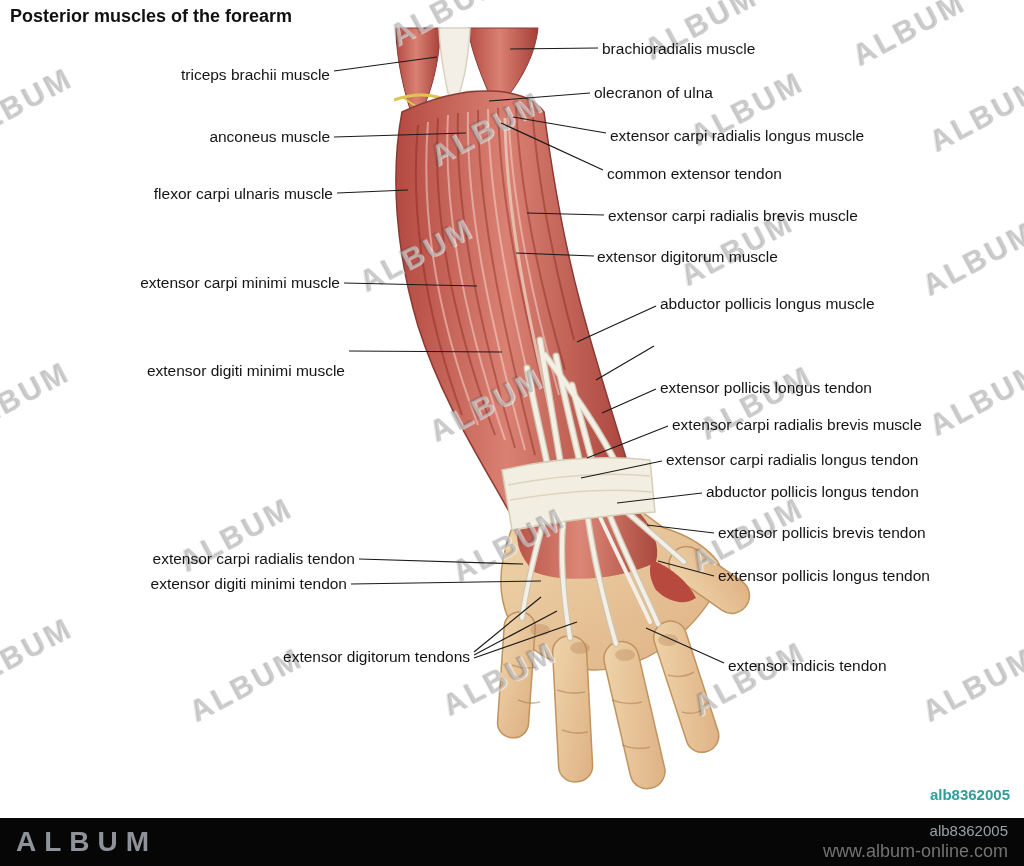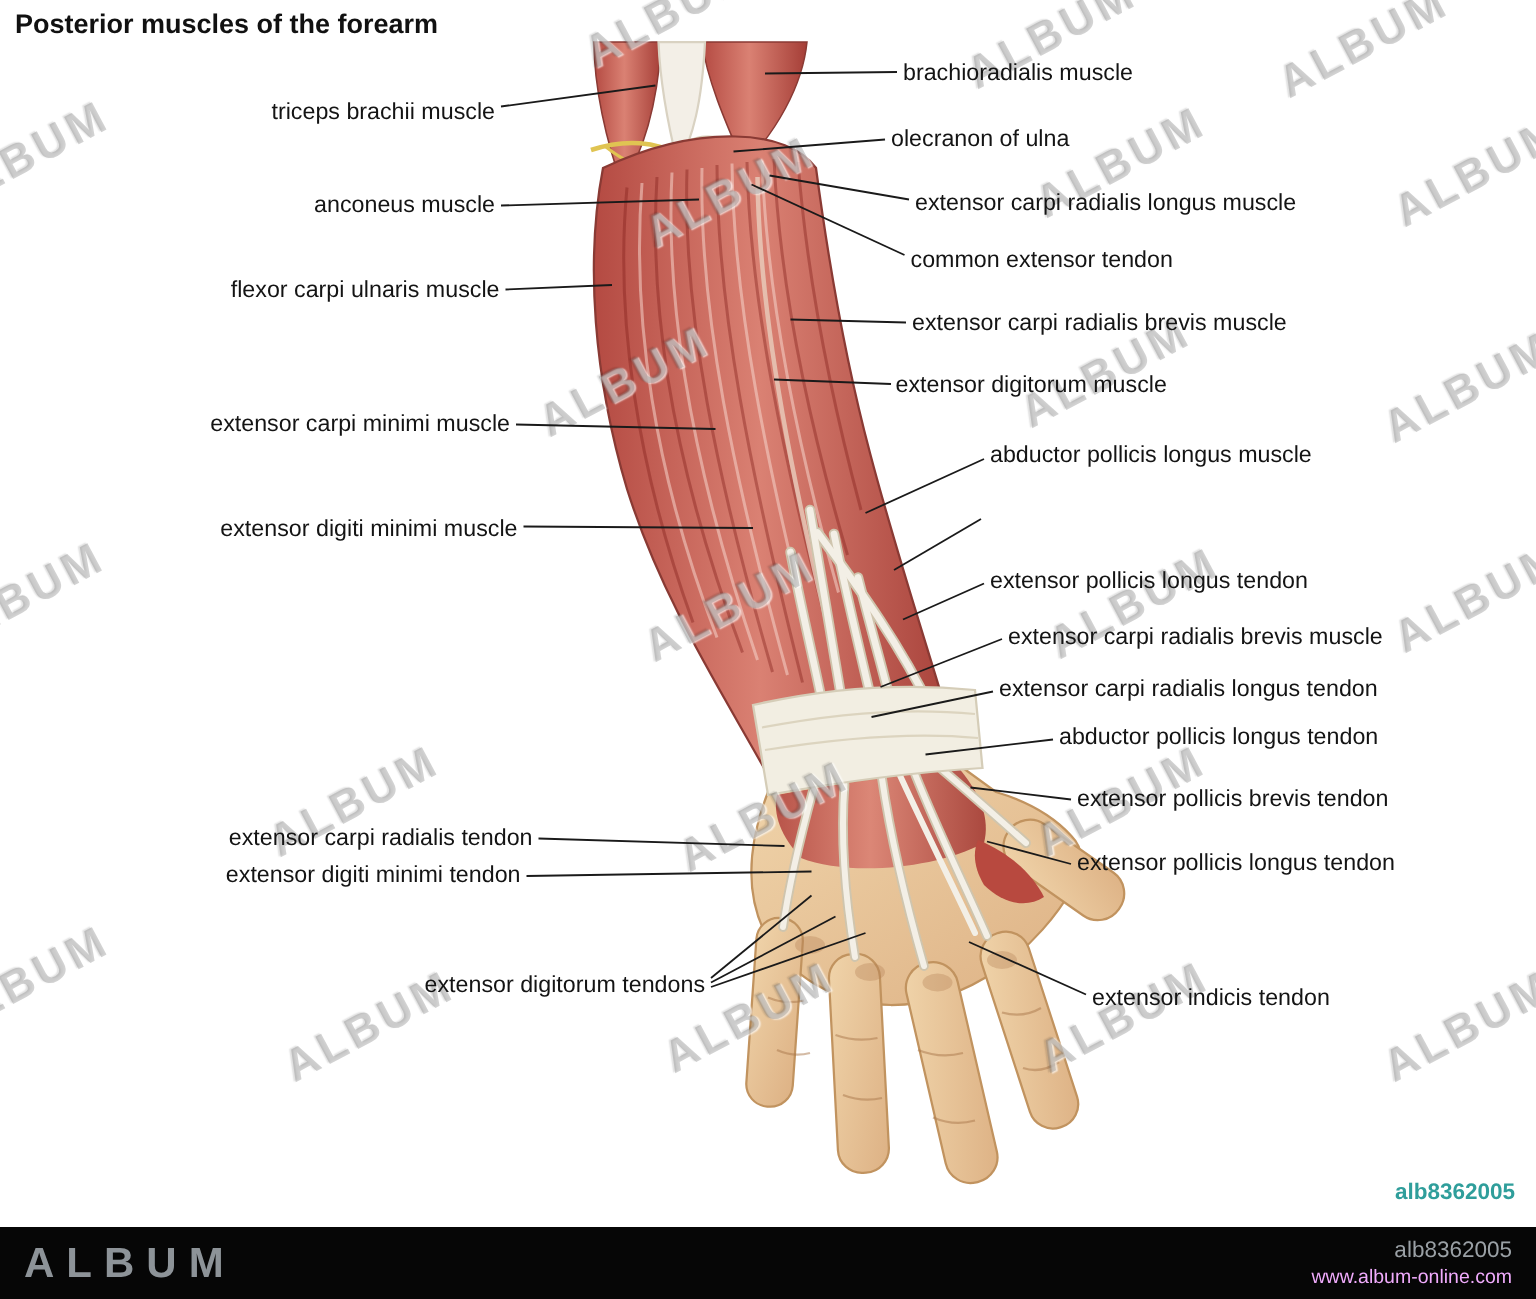--- a/index.html
+++ b/index.html
@@ -12,21 +12,21 @@
       color:rgba(120,120,120,0.33);transform:rotate(-28deg);pointer-events:none;
       text-shadow:1px 1px 1px rgba(255,255,255,0.65), -1px -1px 1px rgba(0,0,0,0.12);}
   .label{position:absolute;font-size:15.5px;color:#141414;white-space:nowrap;z-index:6;line-height:20px;}
   .label.ls{text-align:left;}
   .corner-id{position:absolute;right:14px;top:786px;color:#2f9e9b;font-weight:bold;font-size:15px;z-index:7;}
   .footer{position:absolute;left:0;right:0;bottom:0;height:48px;background:#060606;display:flex;
           justify-content:space-between;align-items:center;padding:0 16px;box-sizing:border-box;z-index:8;}
   .brand{color:#8d9398;font-size:28px;font-weight:bold;letter-spacing:8px;}
   .footer-right{text-align:right;line-height:1.3;}
   .footer-id{color:#9aa0a5;font-size:15px;}
-  .footer-site{color:#f0abfc;font-size:13px;}
+  .footer-site{color:#737373;font-size:18px;}
 </style>
 </head>
 <body>
 
 <div class="canvas">
 
   <svg class="art" width="1024" height="818" viewBox="0 0 1024 818">
     <defs>
       <linearGradient id="muscG" x1="0" y1="0" x2="1" y2="0">
         <stop offset="0" stop-color="#b44a42"></stop>
@@ -191,21 +191,21 @@
       <line x1="724" y1="663" x2="646" y2="628"></line>
     </g>
   </svg>
 
   <div class="title">Posterior muscles of the forearm</div>
 
   <div class="label ls" style="right:694px;top:65px">triceps brachii muscle</div>
   <div class="label ls" style="right:694px;top:127px">anconeus muscle</div>
   <div class="label ls" style="right:691px;top:184px">flexor carpi ulnaris muscle</div>
   <div class="label ls" style="right:684px;top:273px">extensor carpi minimi muscle</div>
-  <div class="label ls" style="right:679px;top:343px">extensor digiti minimi muscle</div>
+  <div class="label ls" style="right:679px;top:361px">extensor digiti minimi muscle</div>
   <div class="label ls" style="right:669px;top:549px">extensor carpi radialis tendon</div>
   <div class="label ls" style="right:677px;top:574px">extensor digiti minimi tendon</div>
   <div class="label ls" style="right:554px;top:647px">extensor digitorum tendons</div>
 
   <div class="label" style="left:602px;top:39px">brachioradialis muscle</div>
   <div class="label" style="left:594px;top:83px">olecranon of ulna</div>
   <div class="label" style="left:610px;top:126px">extensor carpi radialis longus muscle</div>
   <div class="label" style="left:607px;top:164px">common extensor tendon</div>
   <div class="label" style="left:608px;top:206px">extensor carpi radialis brevis muscle</div>
   <div class="label" style="left:597px;top:247px">extensor digitorum muscle</div>

